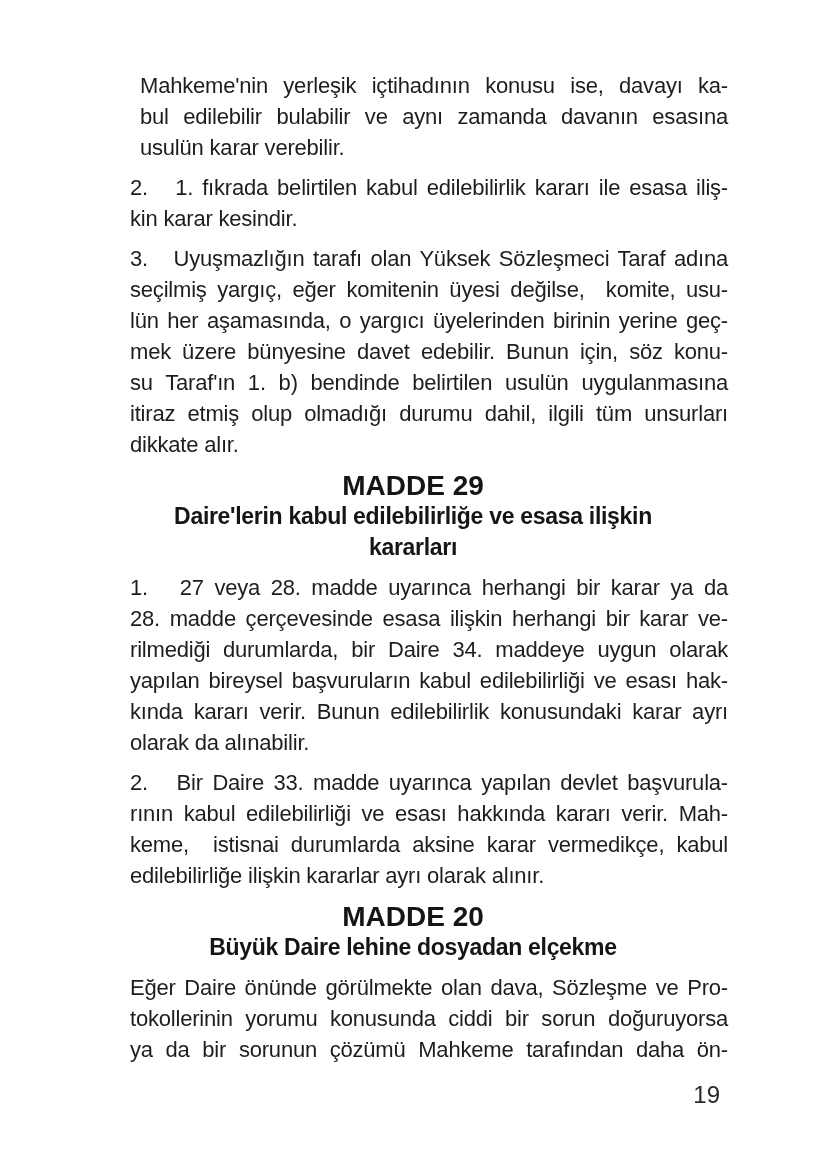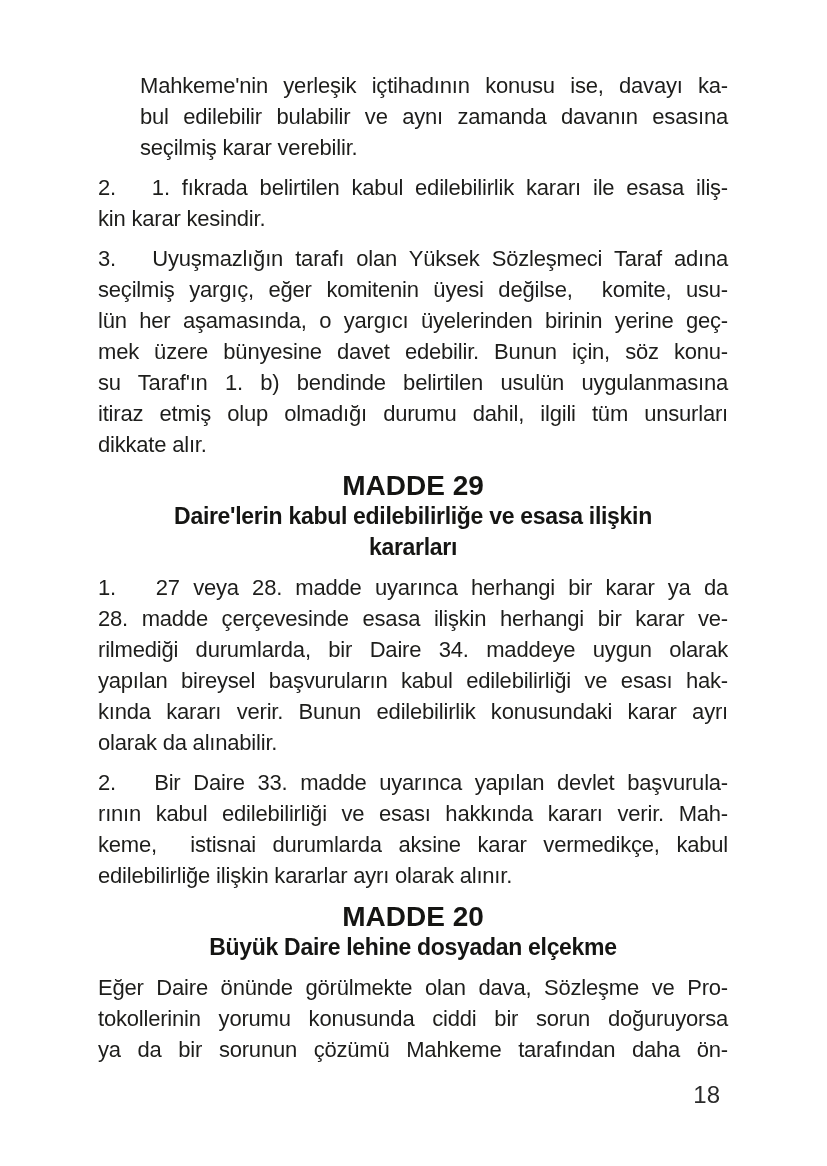--- a/index.html
+++ b/index.html
@@ -18,21 +18,21 @@
   }
   .content {
     position: absolute;
     left: 98px;
     width: 630px;
     top: 70px;
     font-size: 22px;
     line-height: 31px;
     letter-spacing: -0.2px;
   }
-  .para { margin-top: 9px; }
+  .para { margin-top: 9px; margin-left: 32px; }
   .para:first-child { margin-top: 0; }
   .para.indent { margin-left: 42px; }
   .line {
     text-align: justify;
     text-align-last: justify;
   }
   .line.last {
     text-align-last: left;
   }
   .article-number {
@@ -62,21 +62,21 @@
   }
 </style>
 </head>
 <body>
 
 <div class="page">
   <div class="content">
       <div class="para indent">
         <div class="line">Mahkeme'nin yerleşik içtihadının konusu ise, davayı ka-</div>
         <div class="line">bul edilebilir bulabilir ve aynı zamanda davanın esasına</div>
-        <div class="line last">seçilmiş karar verebilir.</div>
+        <div class="line last">usulün karar verebilir.</div>
       </div>
       <div class="para">
         <div class="line">2.&nbsp;&nbsp; 1. fıkrada belirtilen kabul edilebilirlik kararı ile esasa iliş-</div>
         <div class="line last">kin karar kesindir.</div>
       </div>
       <div class="para">
         <div class="line">3.&nbsp;&nbsp; Uyuşmazlığın tarafı olan Yüksek Sözleşmeci Taraf adına</div>
         <div class="line">seçilmiş yargıç, eğer komitenin üyesi değilse,&nbsp; komite, usu-</div>
         <div class="line">lün her aşamasında, o yargıcı üyelerinden birinin yerine geç-</div>
         <div class="line">mek üzere bünyesine davet edebilir. Bunun için, söz konu-</div>
@@ -106,14 +106,14 @@
       <div class="article-number">MADDE 20</div>
       <div class="article-title">
         <div>Büyük Daire lehine dosyadan elçekme</div>
       </div>
       <div class="para">
         <div class="line">Eğer Daire önünde görülmekte olan dava, Sözleşme ve Pro-</div>
         <div class="line">tokollerinin yorumu konusunda ciddi bir sorun doğuruyorsa</div>
         <div class="line">ya da bir sorunun çözümü Mahkeme tarafından daha ön-</div>
       </div>
     </div>
-  <div class="page-number">18</div>
+  <div class="page-number">19</div>
 </div>
 
 </body></html>

